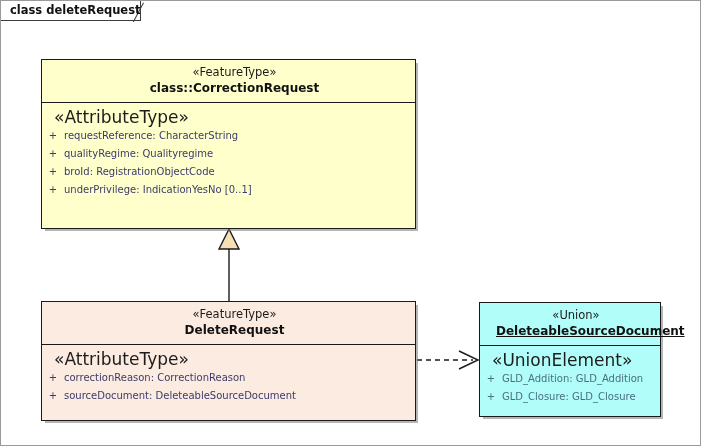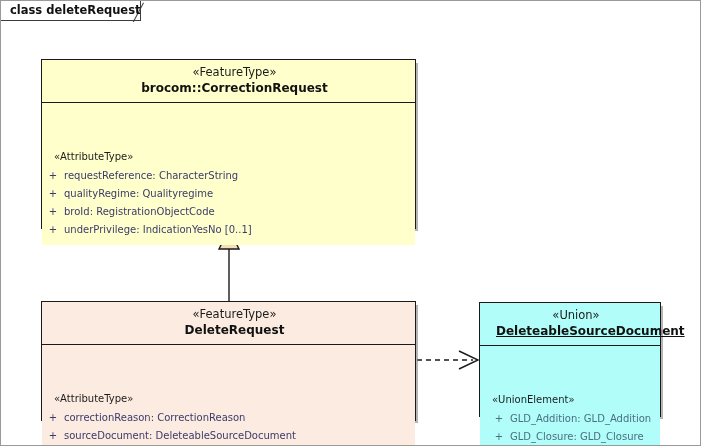--- a/index.html
+++ b/index.html
@@ -89,26 +89,25 @@
     white-space: nowrap;
   }
   .umlbox .cname.underline {
     text-decoration: underline;
   }
   .umlbox .compartment {
     box-sizing: border-box;
     padding: 5px 0 6px 0;
   }
   .attr-stereo {
-    font-size: 10px;
+    font-size: 17px;
     color: #1c1c1c;
     padding: 1px 0 2px 12px;
     line-height: 16px;
     white-space: nowrap;
-    margin-top: 40px;
   }
   .attr-row {
     font-size: 10px;
     color: #3b3b6b;
     line-height: 16px;
     padding: 1px 0 1px 0;
     white-space: nowrap;
     display: block;
   }
   .attr-vis {
@@ -144,21 +143,21 @@
 
   #box-deleteablesourcedocument {
     left: 478px;
     top: 301px;
     width: 182px;
     height: 115px;
     background: #b0fdf9;
   }
   #box-deleteablesourcedocument .hdr { background: #b0fdf9; text-align: center; }
   #box-deleteablesourcedocument .compartment { background: #b0fdf9; }
-  #box-deleteablesourcedocument .attr-row { color: #4a6f82; padding-left: 8px; }
+  #box-deleteablesourcedocument .attr-row { color: #4a6f82; }
   #box-deleteablesourcedocument .attr-vis { color: #4a6f82; }
   #box-deleteablesourcedocument .attr-text { color: #4a6f82; }
 
   
   .conn-svg {
     position: absolute;
     left: 0;
     top: 0;
     width: 701px;
     height: 446px;
@@ -183,21 +182,21 @@
 
     <g>
       <line x1="416" y1="359" x2="472" y2="359" stroke="#1a1a1a" stroke-width="1.4" stroke-dasharray="5,4"></line>
       <polyline points="458,350 477,359 458,368" fill="none" stroke="#1a1a1a" stroke-width="1.4"></polyline>
     </g>
   </svg>
 
   <div class="umlbox" id="box-correctionrequest">
     <div class="hdr">
       <div class="stereo">«FeatureType»</div>
-      <div class="cname">brocom::CorrectionRequest</div>
+      <div class="cname">class::CorrectionRequest</div>
     </div>
     <div class="compartment">
       <div class="attr-stereo">«AttributeType»</div>
 
       <div class="attr-row">
         <span class="attr-vis">+</span><span class="attr-text">requestReference: CharacterString</span>
       </div>
       <div class="attr-row">
         <span class="attr-vis">+</span><span class="attr-text">qualityRegime: Qualityregime</span>
       </div>

